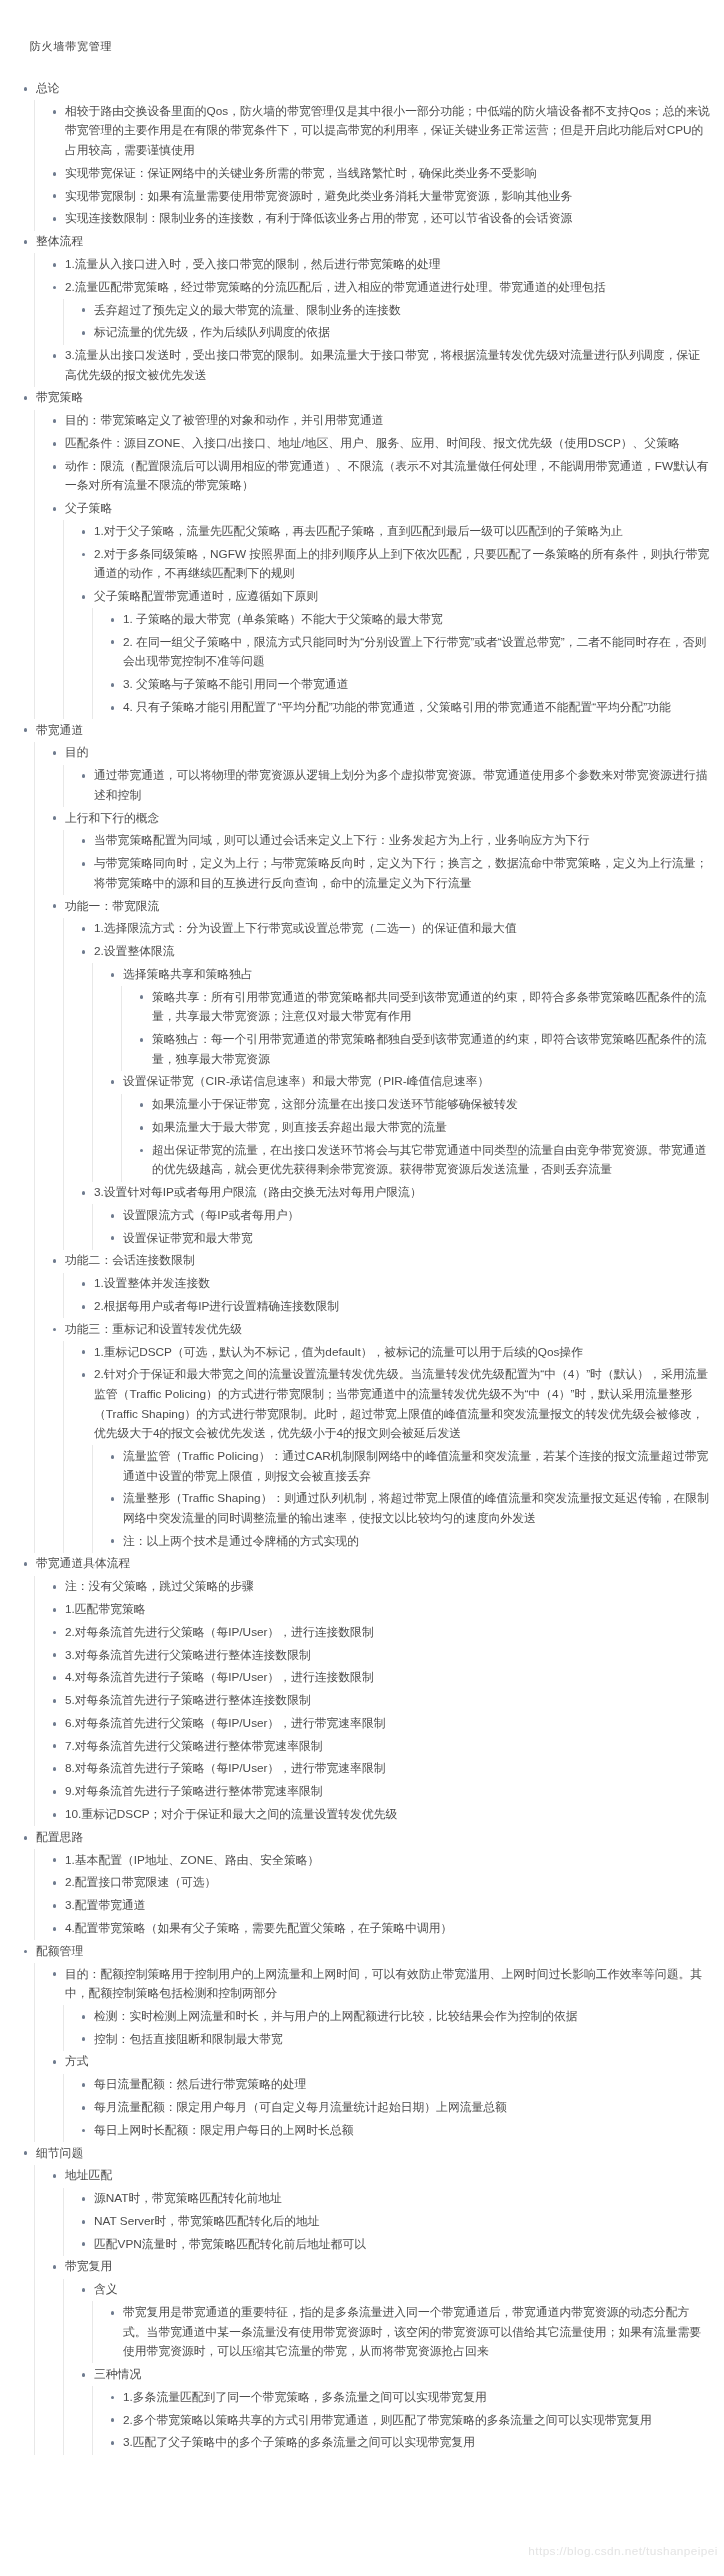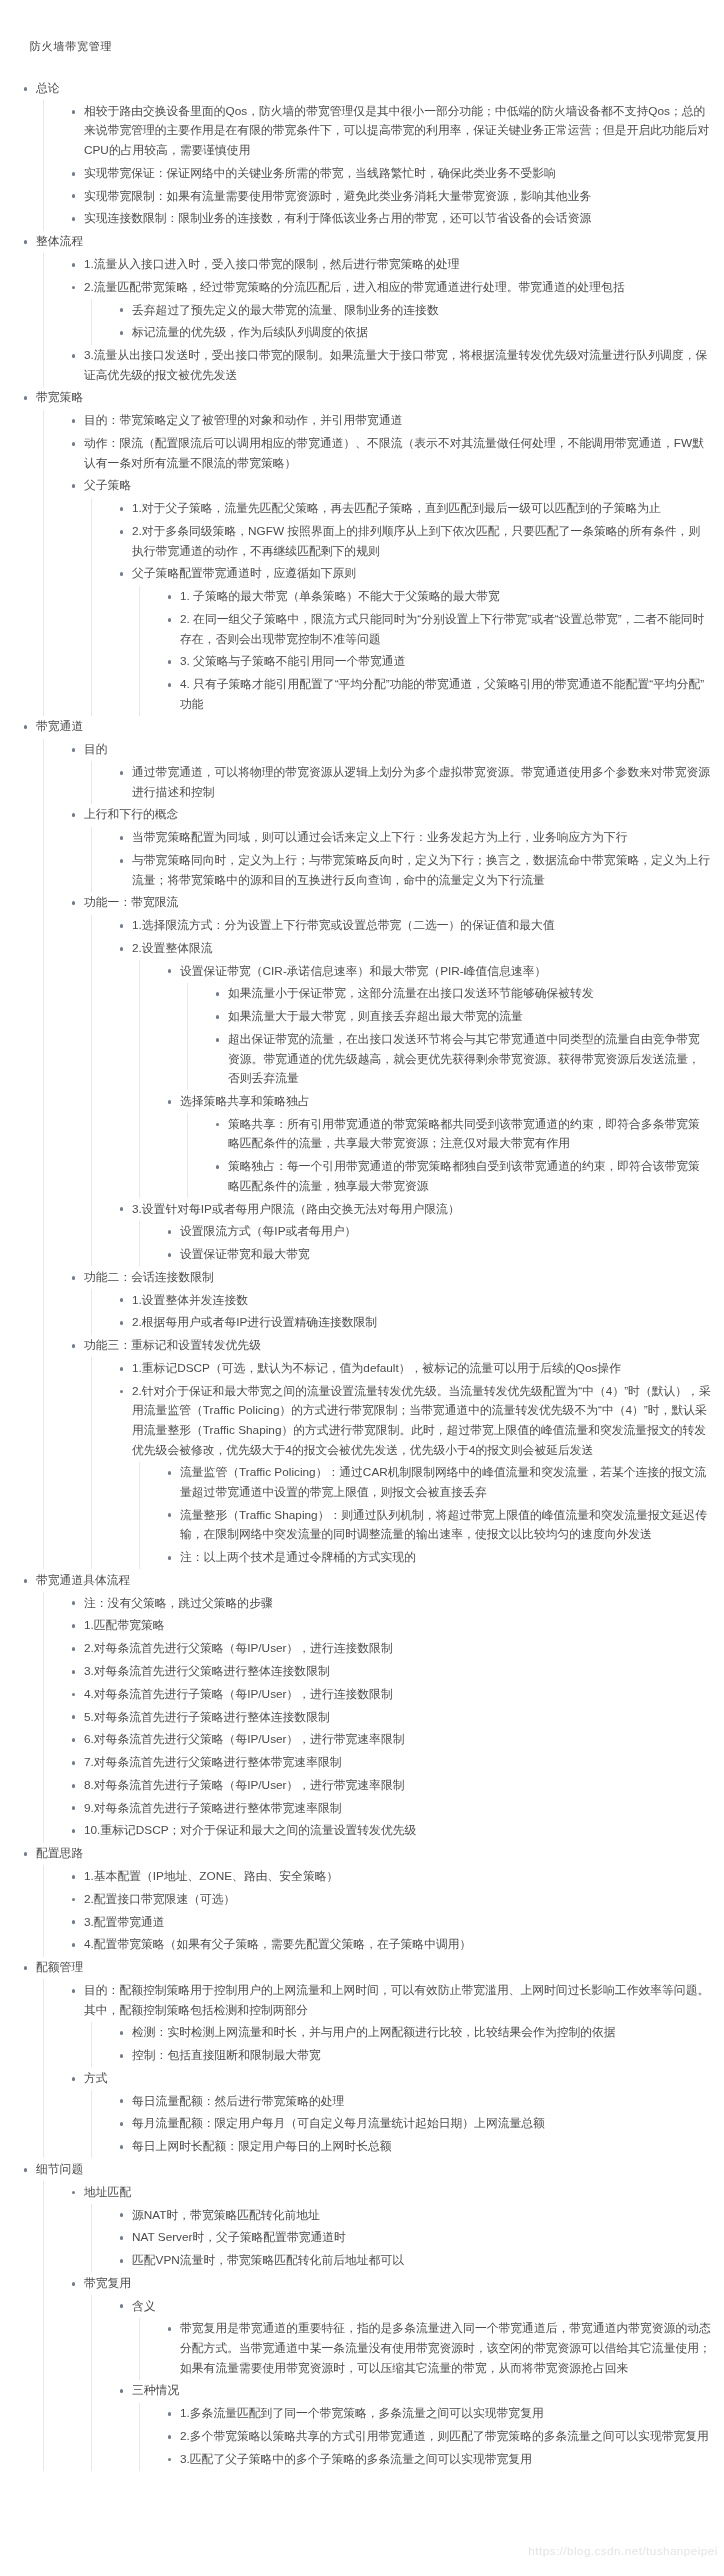--- a/index.html
+++ b/index.html
@@ -38,22 +38,22 @@
     margin: 7.8px 8.6px 0 0;
     flex: none;
   }
   .txt {
     font-size: 11.8px;
     line-height: 19.6px;
     color: var(--text, #4c4c4c);
     word-break: break-word;
   }
   .children {
-    margin-left: 19px;
-    padding-left: 28px;
+    margin-left: 10px;
+    padding-left: 18px;
     border-left: 0.8px solid var(--guide, #e8e8e8);
   }
   .watermark {
     position: absolute;
     top: 2544px;
     right: 6.3px;
     font-size: 11.8px;
     color: var(--wm, #e4e4e4);
     letter-spacing: 0.4px;
     white-space: nowrap;
@@ -150,20 +150,26 @@
         <div class="children">
           <div class="node">
             <div class="row">
               <span class="dot"></span>
               <div class="txt">目的：带宽策略定义了被管理的对象和动作，并引用带宽通道</div>
             </div>
           </div>
           <div class="node">
             <div class="row">
               <span class="dot"></span>
+              <div class="txt">匹配条件：源目ZONE、入接口/出接口、地址/地区、用户、服务、应用、时间段、报文优先级（使用DSCP）、父策略</div>
+            </div>
+          </div>
+          <div class="node">
+            <div class="row">
+              <span class="dot"></span>
               <div class="txt">动作：限流（配置限流后可以调用相应的带宽通道）、不限流（表示不对其流量做任何处理，不能调用带宽通道，FW默认有一条对所有流量不限流的带宽策略）</div>
             </div>
           </div>
           <div class="node">
             <div class="row">
               <span class="dot"></span>
               <div class="txt">父子策略</div>
             </div>
             <div class="children">
               <div class="node">
@@ -265,20 +271,40 @@
                   <span class="dot"></span>
                   <div class="txt">1.选择限流方式：分为设置上下行带宽或设置总带宽（二选一）的保证值和最大值</div>
                 </div>
               </div>
               <div class="node">
                 <div class="row">
                   <span class="dot"></span>
                   <div class="txt">2.设置整体限流</div>
                 </div>
                 <div class="children">
+                  <div class="node">
+                    <div class="row">
+                      <span class="dot"></span>
+                      <div class="txt">选择策略共享和策略独占</div>
+                    </div>
+                    <div class="children">
+                      <div class="node">
+                        <div class="row">
+                          <span class="dot"></span>
+                          <div class="txt">策略共享：所有引用带宽通道的带宽策略都共同受到该带宽通道的约束，即符合多条带宽策略匹配条件的流量，共享最大带宽资源；注意仅对最大带宽有作用</div>
+                        </div>
+                      </div>
+                      <div class="node">
+                        <div class="row">
+                          <span class="dot"></span>
+                          <div class="txt">策略独占：每一个引用带宽通道的带宽策略都独自受到该带宽通道的约束，即符合该带宽策略匹配条件的流量，独享最大带宽资源</div>
+                        </div>
+                      </div>
+                    </div>
+                  </div>
                   <div class="node">
                     <div class="row">
                       <span class="dot"></span>
                       <div class="txt">设置保证带宽（CIR-承诺信息速率）和最大带宽（PIR-峰值信息速率）</div>
                     </div>
                     <div class="children">
                       <div class="node">
                         <div class="row">
                           <span class="dot"></span>
                           <div class="txt">如果流量小于保证带宽，这部分流量在出接口发送环节能够确保被转发</div>
@@ -291,40 +317,20 @@
                         </div>
                       </div>
                       <div class="node">
                         <div class="row">
                           <span class="dot"></span>
                           <div class="txt">超出保证带宽的流量，在出接口发送环节将会与其它带宽通道中同类型的流量自由竞争带宽资源。带宽通道的优先级越高，就会更优先获得剩余带宽资源。获得带宽资源后发送流量，否则丢弃流量</div>
                         </div>
                       </div>
                     </div>
                   </div>
-                  <div class="node">
-                    <div class="row">
-                      <span class="dot"></span>
-                      <div class="txt">选择策略共享和策略独占</div>
-                    </div>
-                    <div class="children">
-                      <div class="node">
-                        <div class="row">
-                          <span class="dot"></span>
-                          <div class="txt">策略共享：所有引用带宽通道的带宽策略都共同受到该带宽通道的约束，即符合多条带宽策略匹配条件的流量，共享最大带宽资源；注意仅对最大带宽有作用</div>
-                        </div>
-                      </div>
-                      <div class="node">
-                        <div class="row">
-                          <span class="dot"></span>
-                          <div class="txt">策略独占：每一个引用带宽通道的带宽策略都独自受到该带宽通道的约束，即符合该带宽策略匹配条件的流量，独享最大带宽资源</div>
-                        </div>
-                      </div>
-                    </div>
-                  </div>
                 </div>
               </div>
               <div class="node">
                 <div class="row">
                   <span class="dot"></span>
                   <div class="txt">3.设置针对每IP或者每用户限流（路由交换无法对每用户限流）</div>
                 </div>
                 <div class="children">
                   <div class="node">
                     <div class="row">
@@ -578,21 +584,21 @@
             <div class="children">
               <div class="node">
                 <div class="row">
                   <span class="dot"></span>
                   <div class="txt">源NAT时，带宽策略匹配转化前地址</div>
                 </div>
               </div>
               <div class="node">
                 <div class="row">
                   <span class="dot"></span>
-                  <div class="txt">NAT Server时，父子策略配置带宽通道时</div>
+                  <div class="txt">NAT Server时，带宽策略匹配转化后的地址</div>
                 </div>
               </div>
               <div class="node">
                 <div class="row">
                   <span class="dot"></span>
                   <div class="txt">匹配VPN流量时，带宽策略匹配转化前后地址都可以</div>
                 </div>
               </div>
             </div>
           </div>

